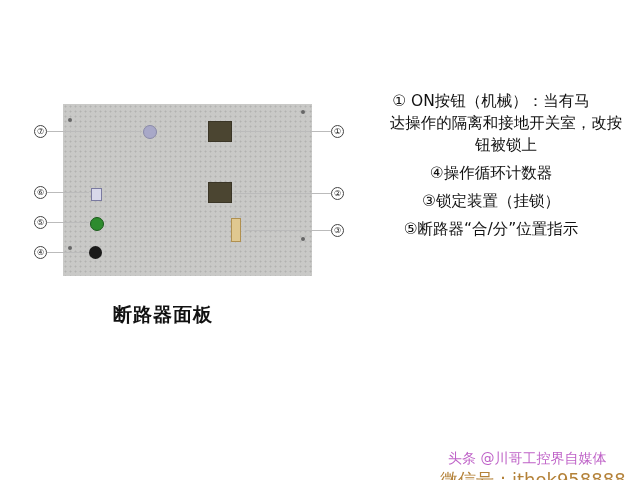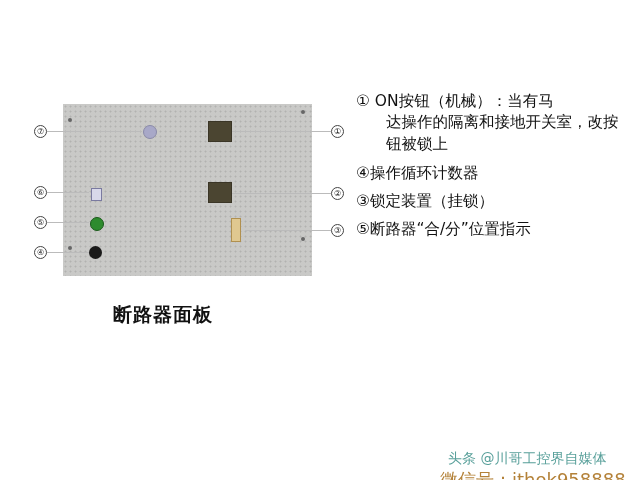--- a/index.html
+++ b/index.html
@@ -10,24 +10,24 @@
            background-image: radial-gradient(circle, #b2b2b0 0.9px, transparent 1.1px);
            background-size:5px 5px; }
   .screw { position:absolute; width:4px; height:4px; border-radius:50%; background:#666; }
   .sq { position:absolute; width:22px; height:19px; background:#4b4531; border:1px solid #3a3526; }
   .knob { position:absolute; border-radius:50%; }
   .callout { position:absolute; width:11px; height:11px; border:1px solid #444; border-radius:50%;
              font-size:8px; line-height:11px; text-align:center; color:#222; background:#fff; }
   .line { position:absolute; height:1px; background:#bbb; }
   .caption { position:absolute; left:113px; top:302px; font-size:19px; font-weight:bold; letter-spacing:1px;font-family:Liberation Serif, serif; }
   .legend { position:absolute; left:356px; top:90px; width:270px; font-size:15.5px; line-height:22px; }
-  .legend .item { margin-bottom:6px; }
-  .legend .cont { padding-left:30px; display:block;font-family:Liberation Mono, monospace; }
+  .legend .item { margin-bottom:6px;text-align:center; }
+  .legend .cont { padding-left:30px; display:block; }
   .watermark { position:absolute; left:440px; top:468px; font-size:18px; color:#a16207; opacity:.8; }
-  .wm2 { position:absolute; left:448px; top:450px; font-size:14px; color:#0f766e; opacity:.7; }
+  .wm2 { position:absolute; left:448px; top:450px; font-size:14px; color:#a21caf; opacity:.7; }
 </style>
 </head>
 <body>
 
 <div>
   <div class="panel">
     <div class="screw" style="left:5px;top:14px"></div>
     <div class="screw" style="left:238px;top:6px"></div>
     <div class="screw" style="left:5px;top:142px"></div>
     <div class="screw" style="left:238px;top:133px"></div>

